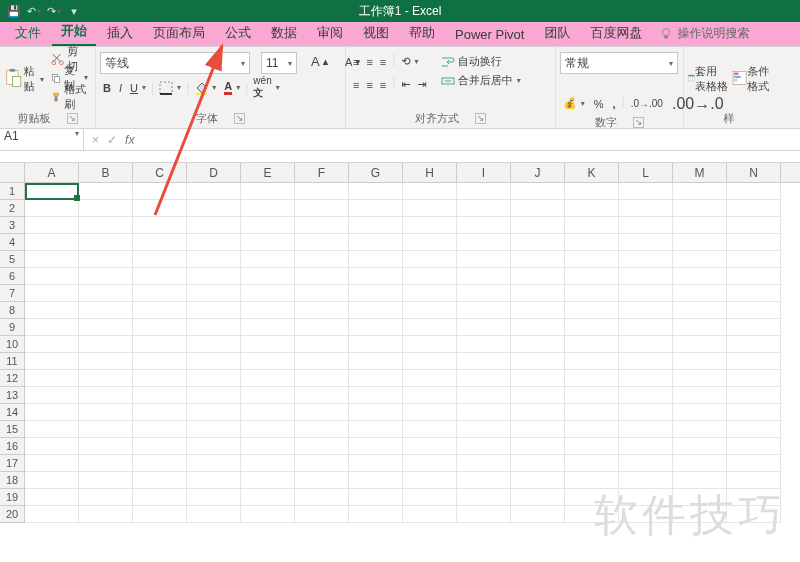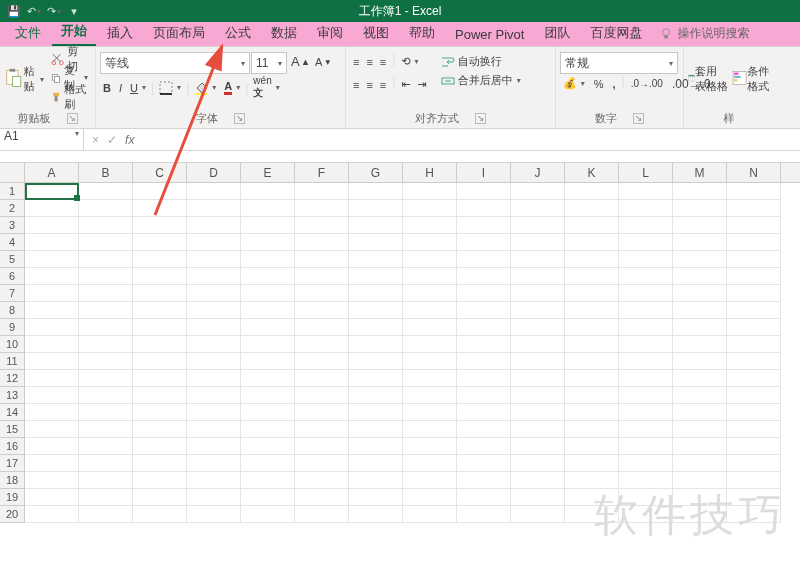--- a/index.html
+++ b/index.html
@@ -116,21 +116,21 @@
       </div>
     </div>
     <div class="group-label">
         <span>剪贴板</span>
         <span class="launcher">↘</span>
       </div>
   </div>
 
   <div class="group" style="width:250px">
     <div class="group-body" style="flex-direction:column;gap:4px;padding-top:3px">
-      <div style="display:flex;gap:1px">
+      <div style="display:flex;gap:11px">
         <div class="sel" style="width:150px">
             <span>等线</span>
             <span class="dd" style="margin-left:auto">▾</span>
           </div>
         <div class="sel" style="width:36px">
             <span>11</span>
             <span class="dd" style="margin-left:auto">▾</span>
           </div>
         <div class="mini" style="font-size:13px">A<sup>▴</sup></div>
         <div class="mini" style="font-size:11px">A<sup>▾</sup></div>
@@ -215,34 +215,34 @@
           </div>
       </div>
     </div>
     <div class="group-label">
         <span>对齐方式</span>
         <span class="launcher">↘</span>
       </div>
   </div>
 
   <div class="group" style="width:128px">
-    <div class="group-body" style="flex-direction:column;gap:0;padding-top:3px">
+    <div class="group-body" style="flex-direction:column;gap:20px;padding-top:3px">
       <div class="sel" style="width:118px">
           <span>常规</span>
           <span class="dd" style="margin-left:auto">▾</span>
         </div>
       <div style="display:flex;gap:3px">
         <div class="mini">💰<span class="dd">▾</span></div>
         <div class="mini">%</div>
         <div class="mini">
             <b>,</b>
           </div>
         <span style="color:#ddd">|</span>
         <div class="mini" style="font-size:10px">.0→.00</div>
-        <div class="mini" style="font-size:12px">.00→.0</div>
+        <div class="mini" style="font-size:16px">.00→.0</div>
       </div>
     </div>
     <div class="group-label">
         <span>数字</span>
         <span class="launcher">↘</span>
       </div>
   </div>
 
   <div class="group" style="width:90px;border-right:none">
     <div class="group-body">

